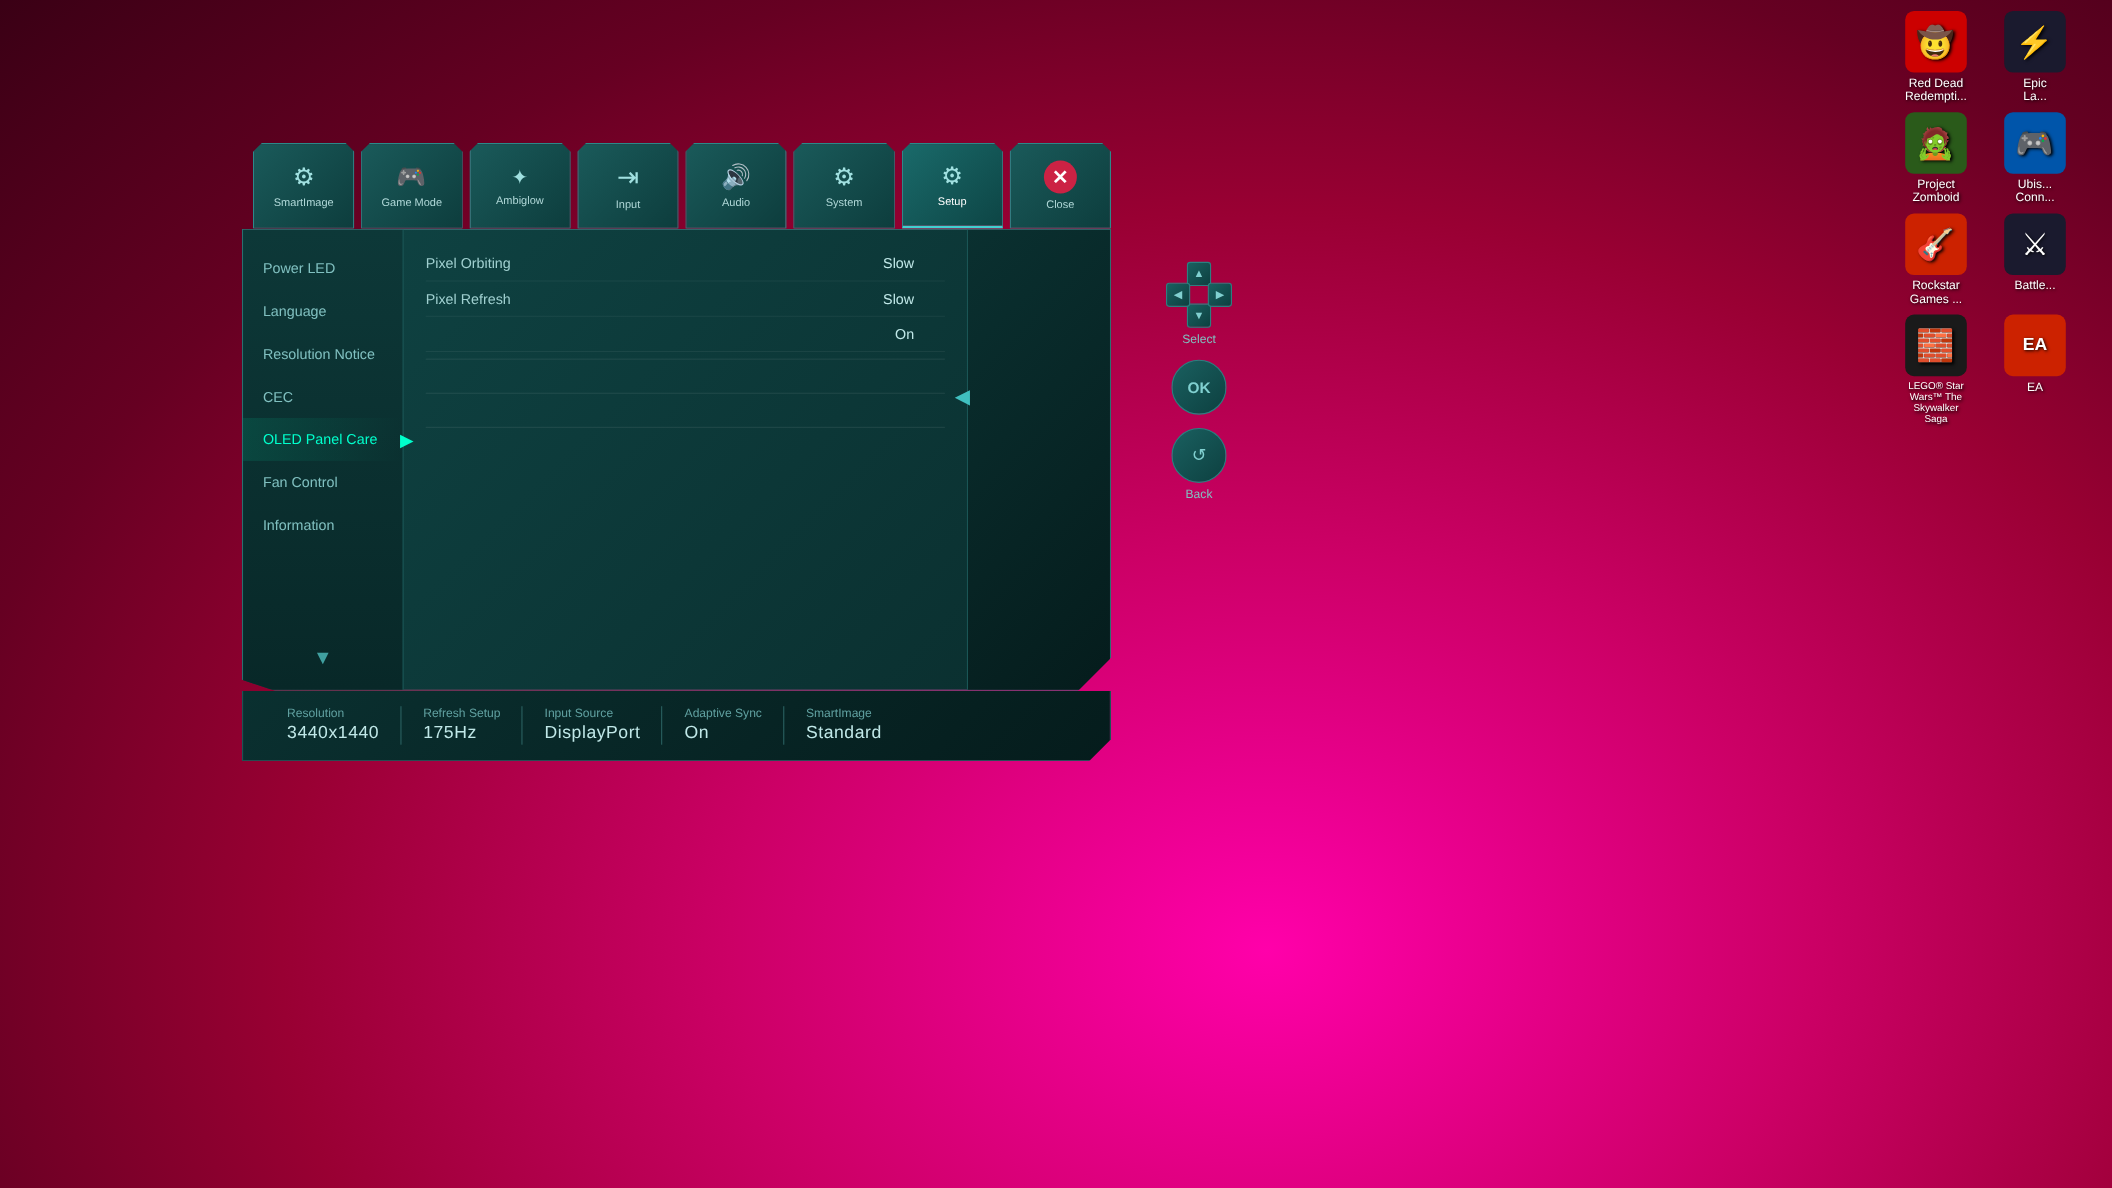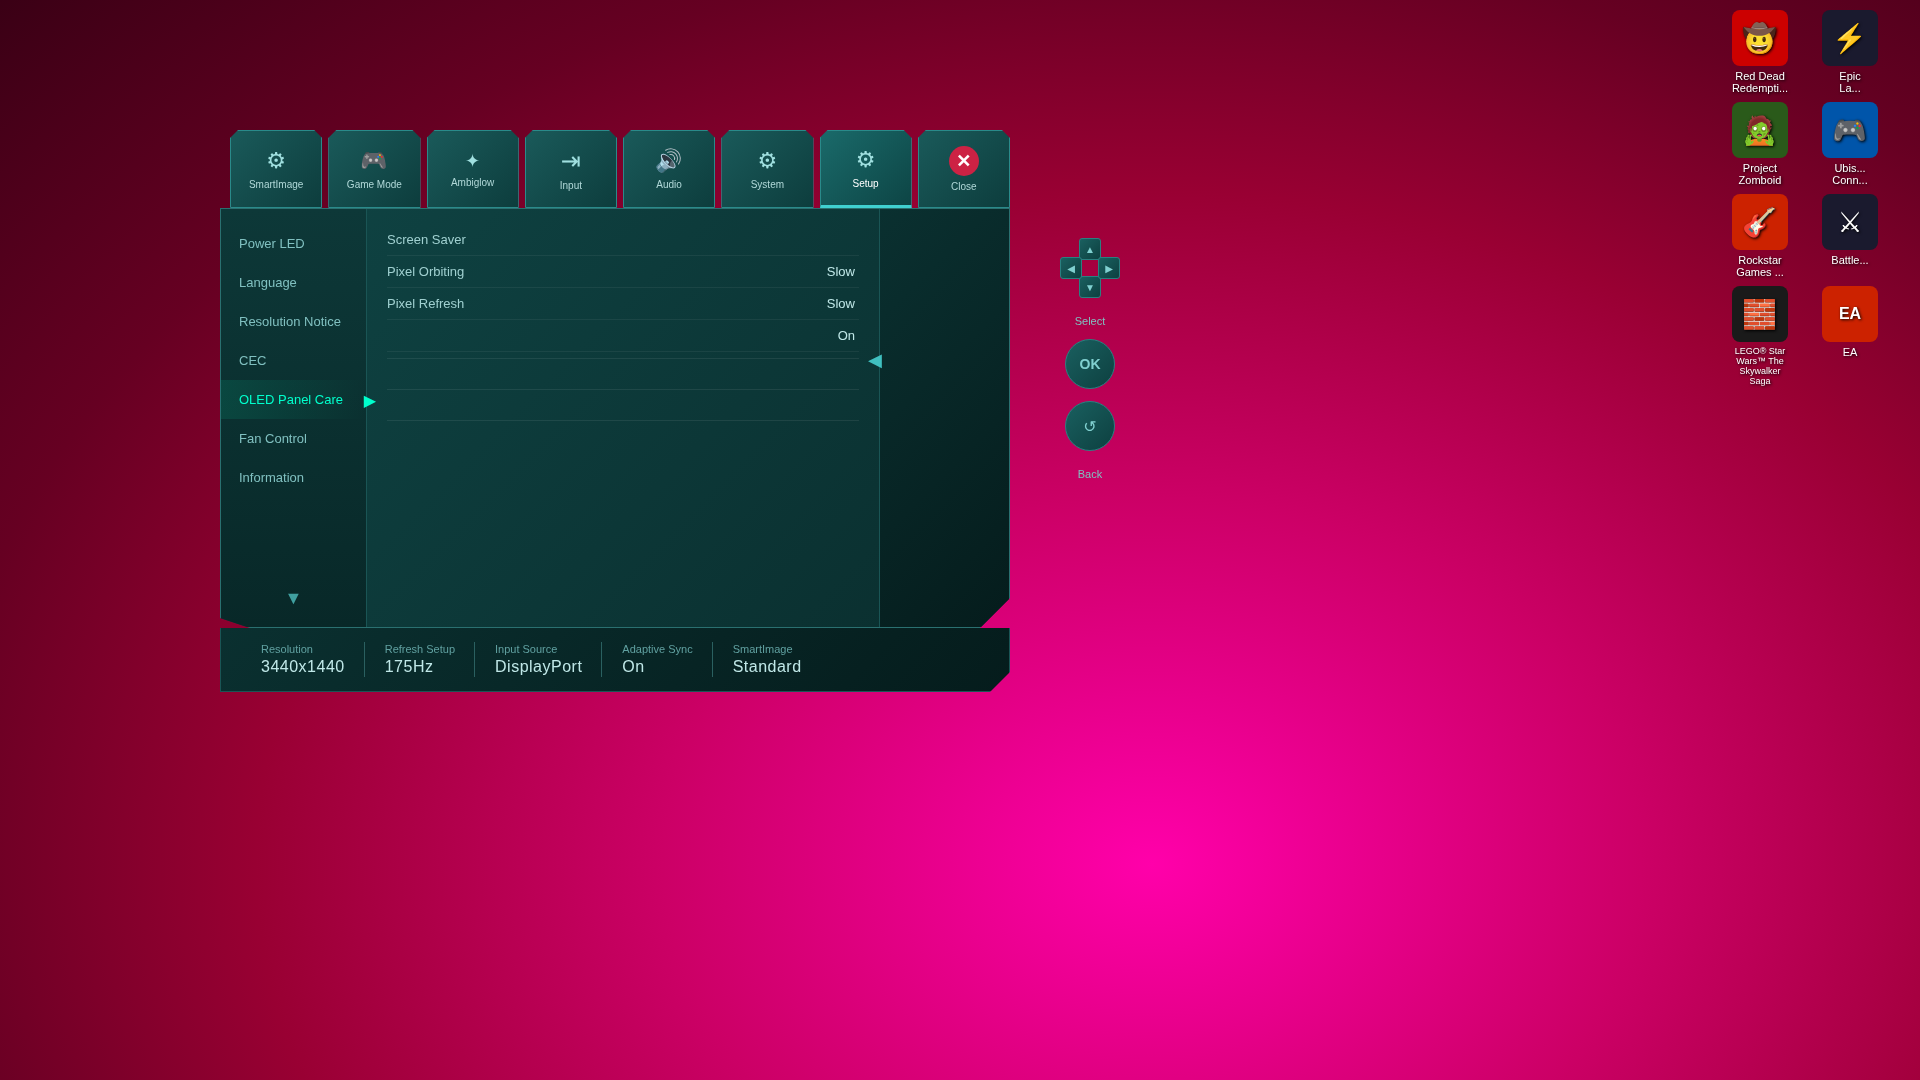--- a/index.html
+++ b/index.html
@@ -175,21 +175,21 @@
       color: #a0d0d0;
       font-size: 13px;
     }
 
     .menu-item-row .item-label {
       color: #a0d0d0;
     }
 
     .menu-item-row .item-value {
       color: #c0e8e8;
-      margin-right: 4px;
+      margin-right: 28px;
     }
 
     
     .right-panel {
       width: 130px;
       background: linear-gradient(135deg, #0a3030 0%, #051c1c 100%);
       border-left: 1px solid #1a5555;
       display: flex;
       flex-direction: column;
       align-items: center;
@@ -229,21 +229,20 @@
 
     .dpad-up { top: 0; left: 50%; transform: translateX(-50%); }
     .dpad-down { bottom: 0; left: 50%; transform: translateX(-50%); }
     .dpad-left { left: 0; top: 50%; transform: translateY(-50%); }
     .dpad-right { right: 0; top: 50%; transform: translateY(-50%); }
 
     .nav-label {
       color: #80c0c0;
       font-size: 11px;
       text-align: center;
-      margin-top: 12px;
     }
 
     .ok-btn {
       width: 50px;
       height: 50px;
       background: linear-gradient(135deg, #1a6060 0%, #0d4040 100%);
       border: 1px solid #2a8080;
       border-radius: 50%;
       display: flex;
       align-items: center;
@@ -451,24 +450,20 @@
           <span>Fan Control</span>
         </div>
         <div class="sidebar-item">
           <span>Information</span>
         </div>
         <div class="sidebar-scroll-down">▼</div>
       </div>
 
       <div class="content-area">
         <div class="menu-item-row">
-          <span class="item-label">Screen Saver</span>
-          <span class="item-value"></span>
-        </div>
-        <div class="menu-item-row">
           <span class="item-label">Pixel Orbiting</span>
           <span class="item-value">Slow</span>
         </div>
         <div class="menu-item-row">
           <span class="item-label">Pixel Refresh</span>
           <span class="item-value">Slow</span>
         </div>
         <div class="menu-item-row">
           <span class="item-label"></span>
           <span class="item-value">On</span>

